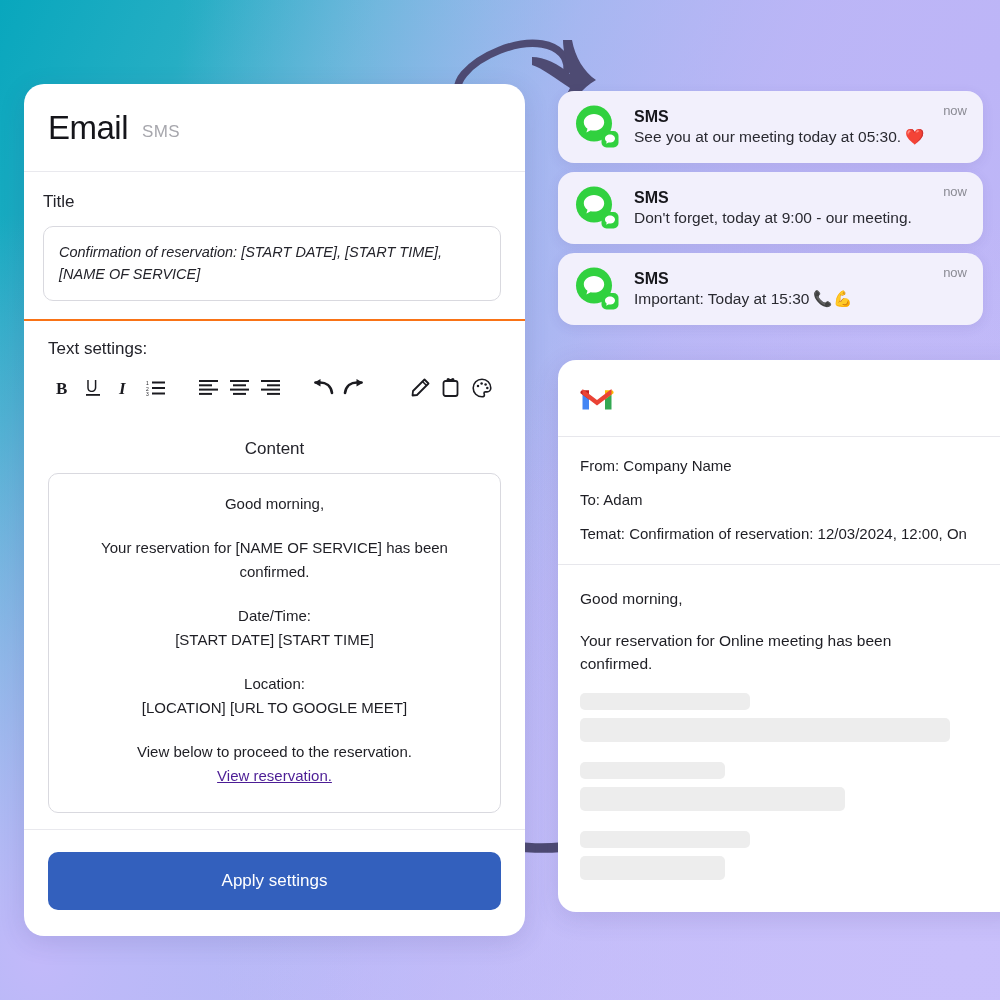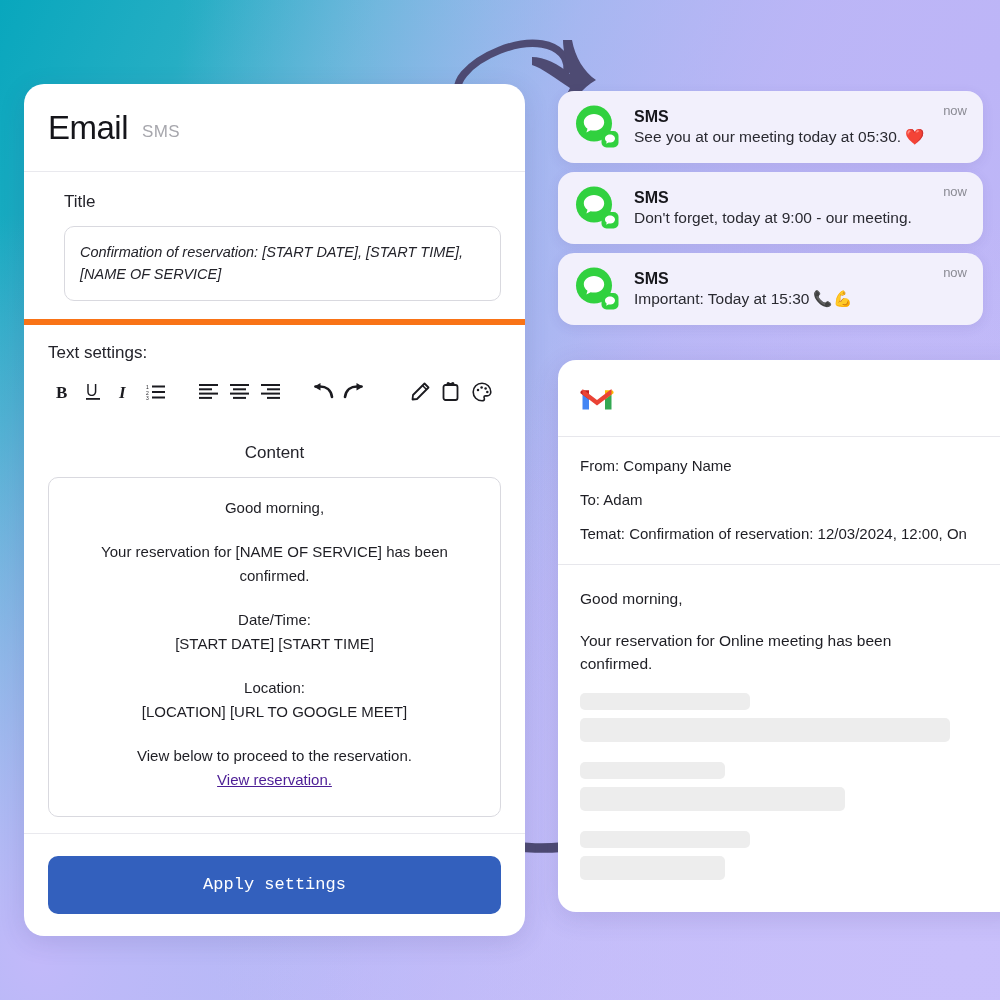--- a/index.html
+++ b/index.html
@@ -41,21 +41,21 @@
   }
   .tab-email {
     font-size: 33px; font-weight: 400; color: #15151a;
     letter-spacing: -0.5px;
   }
   .tab-sms {
     font-size: 17px; font-weight: 500; color: #a7a7ad;
     letter-spacing: .4px; padding-top: 8px;
   }
 
-  .section { padding: 20px 24px 18px 40px; border-bottom: 6px solid #f97316; }
+  .section { padding: 20px 24px 18px 19px; border-bottom: 2px solid #f97316; }
   .section-label {
     font-size: 17px; color: #24242b; margin-bottom: 14px; font-weight: 400;
   }
   .field-box {
     border: 1px solid #d9d9df;
     border-radius: 10px;
     padding: 14px 15px;
     font-size: 14.5px;
     line-height: 1.55;
     color: #24242b;
@@ -93,21 +93,21 @@
   .reservation-link {
     color: #4c1d95; text-decoration: underline; cursor: pointer;
   }
 
   #footer-section { padding: 22px 24px; }
   #apply-btn {
     width: 100%; height: 58px;
     background: #3360bd;
     color: #ffffff;
     border: none; border-radius: 10px;
-    font-size: 17px; font-family: Liberation Mono, monospace;
+    font-size: 17px; font-family: Liberation Sans, sans-serif;
     cursor: pointer;
   }
 
   
   .sms-card {
     position: absolute;
     left: 558px;
     width: 425px;
     height: 72px;
     background: #f2f0fc;

